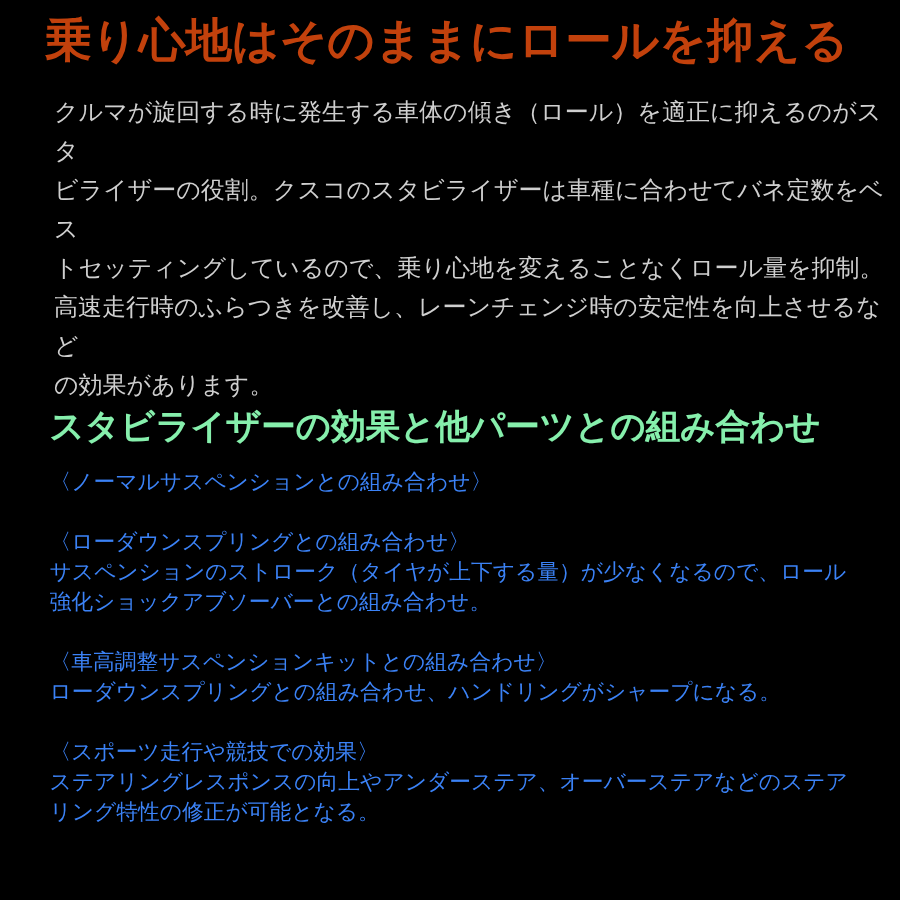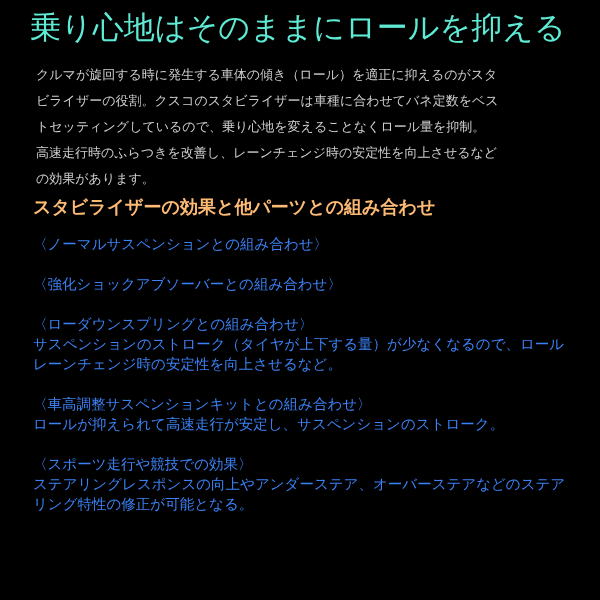--- a/index.html
+++ b/index.html
@@ -14,38 +14,38 @@
     background: #000000;
     overflow: hidden;
     font-family: "DejaVu Sans", "Liberation Sans", sans-serif;
     box-sizing: border-box;
   }
   .page-title {
     margin: 0;
     padding: 9px 10px 0 30px;
     font-size: 31px;
     line-height: 36px;
-    font-weight: normal;
-    color: #5eead4;
+    font-weight: bold;
+    color: #c2410c;
     white-space: nowrap;
     letter-spacing: 0px;
   }
   .intro-paragraph {
     margin: 17px 10px 0 36px;
-    font-size: 13px;
+    font-size: 16px;
     line-height: 26px;
     color: #cfcfcf;
     white-space: pre-line;
   }
   .section-title {
     margin: 0 0 0 33px;
-    font-size: 18px;
+    font-size: 23px;
     line-height: 30px;
     font-weight: bold;
-    color: #fdba74;
+    color: #86efac;
     white-space: nowrap;
   }
   .combo-section {
     margin: 20px 8px 0 33px;
     font-size: 14.5px;
     line-height: 20px;
     color: #3b82f6;
   }
   .combo-section.first {
     margin-top: 12px;
@@ -72,32 +72,31 @@
 高速走行時のふらつきを改善し、レーンチェンジ時の安定性を向上させるなど
 の効果があります。</p>
 
   <h2 class="section-title">スタビライザーの効果と他パーツとの組み合わせ</h2>
 
   <div class="combo-section first">
     <p class="combo-heading">〈ノーマルサスペンションとの組み合わせ〉</p>
   </div>
 
   <div class="combo-section">
-    <p class="combo-heading">〈強化ショックアブソーバーとの組み合わせ〉</p>
   </div>
 
   <div class="combo-section">
     <p class="combo-heading">〈ローダウンスプリングとの組み合わせ〉</p>
     <p class="combo-body">サスペンションのストローク（タイヤが上下する量）が少なくなるので、ロール
-レーンチェンジ時の安定性を向上させるなど。</p>
+強化ショックアブソーバーとの組み合わせ。</p>
   </div>
 
   <div class="combo-section">
     <p class="combo-heading">〈車高調整サスペンションキットとの組み合わせ〉</p>
-    <p class="combo-body">ロールが抑えられて高速走行が安定し、サスペンションのストローク。</p>
+    <p class="combo-body">ローダウンスプリングとの組み合わせ、ハンドリングがシャープになる。</p>
   </div>
 
   <div class="combo-section">
     <p class="combo-heading">〈スポーツ走行や競技での効果〉</p>
     <p class="combo-body">ステアリングレスポンスの向上やアンダーステア、オーバーステアなどのステア
 リング特性の修正が可能となる。</p>
   </div>
 
 </div>
 

